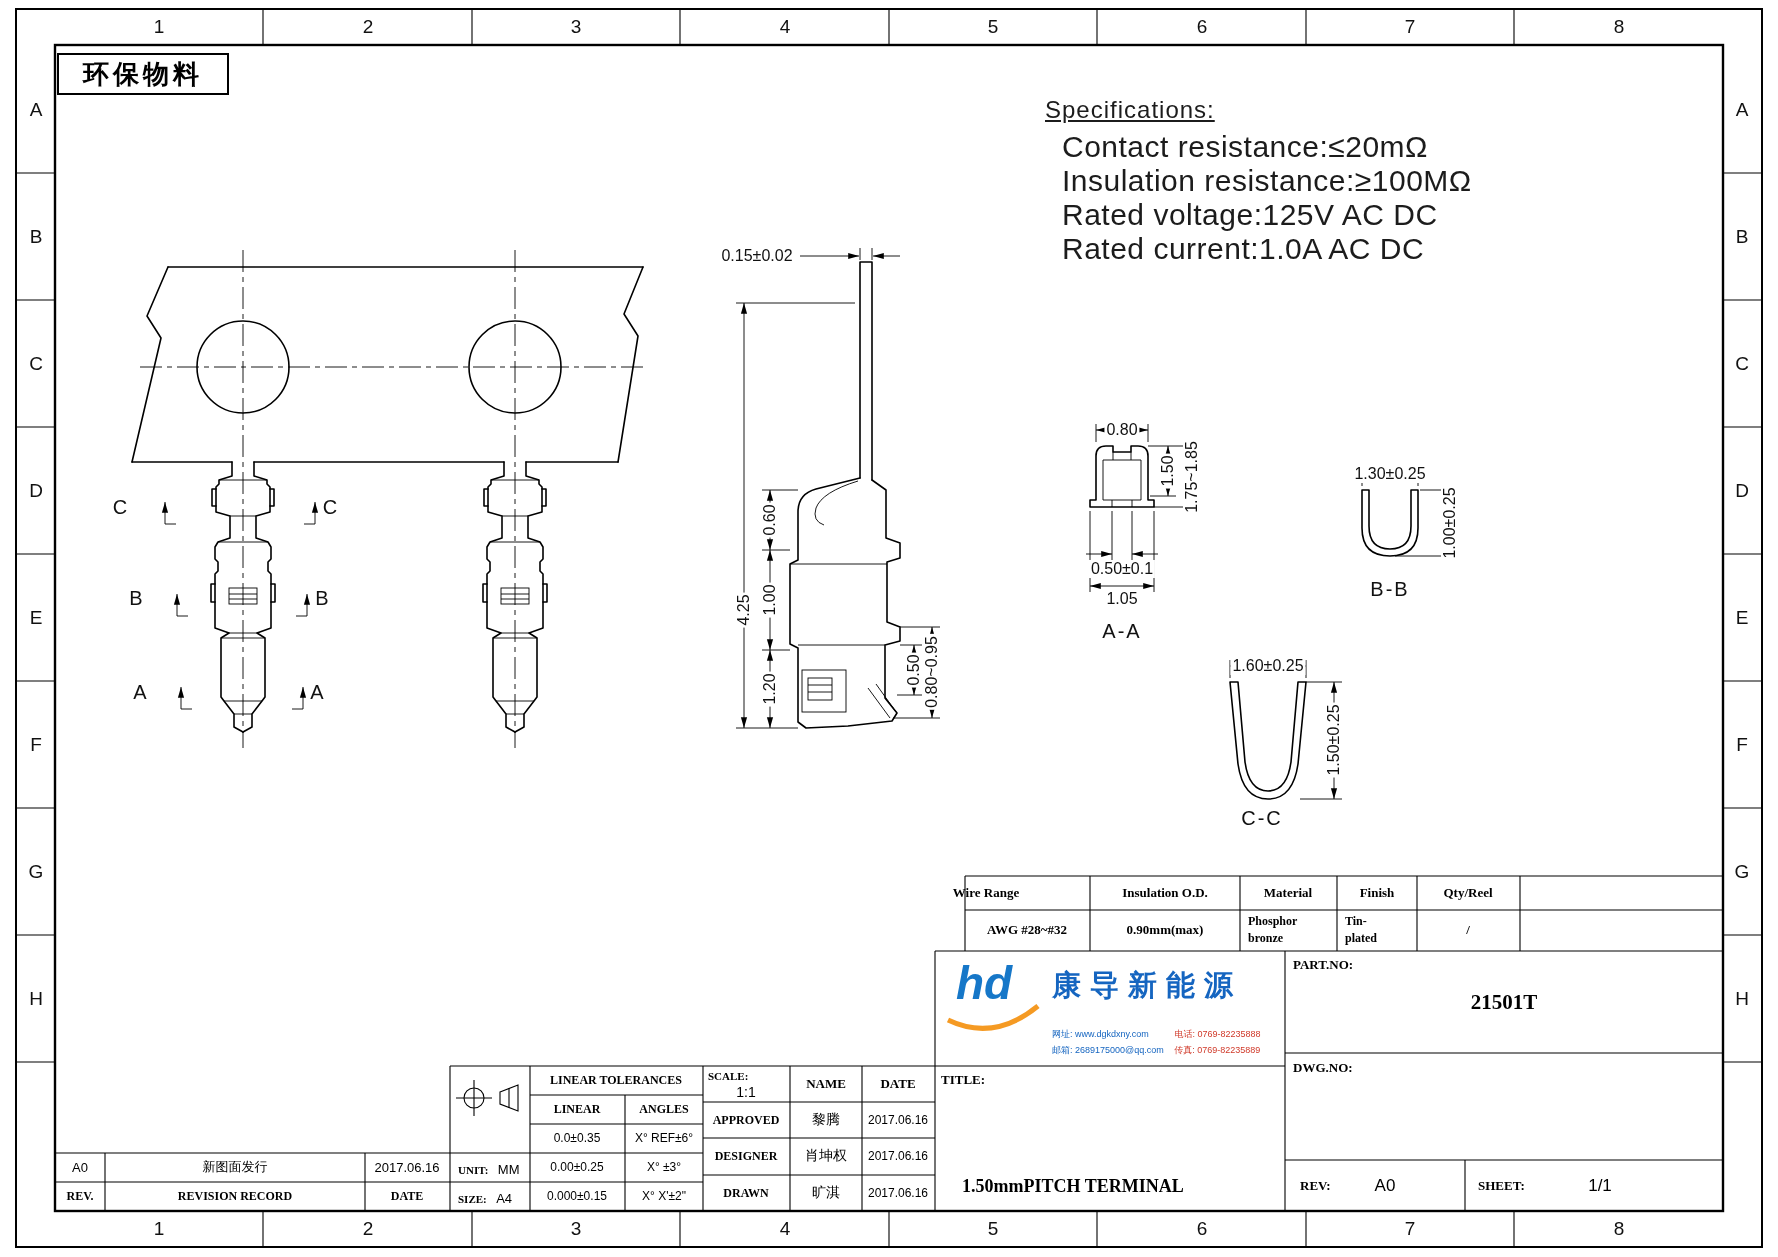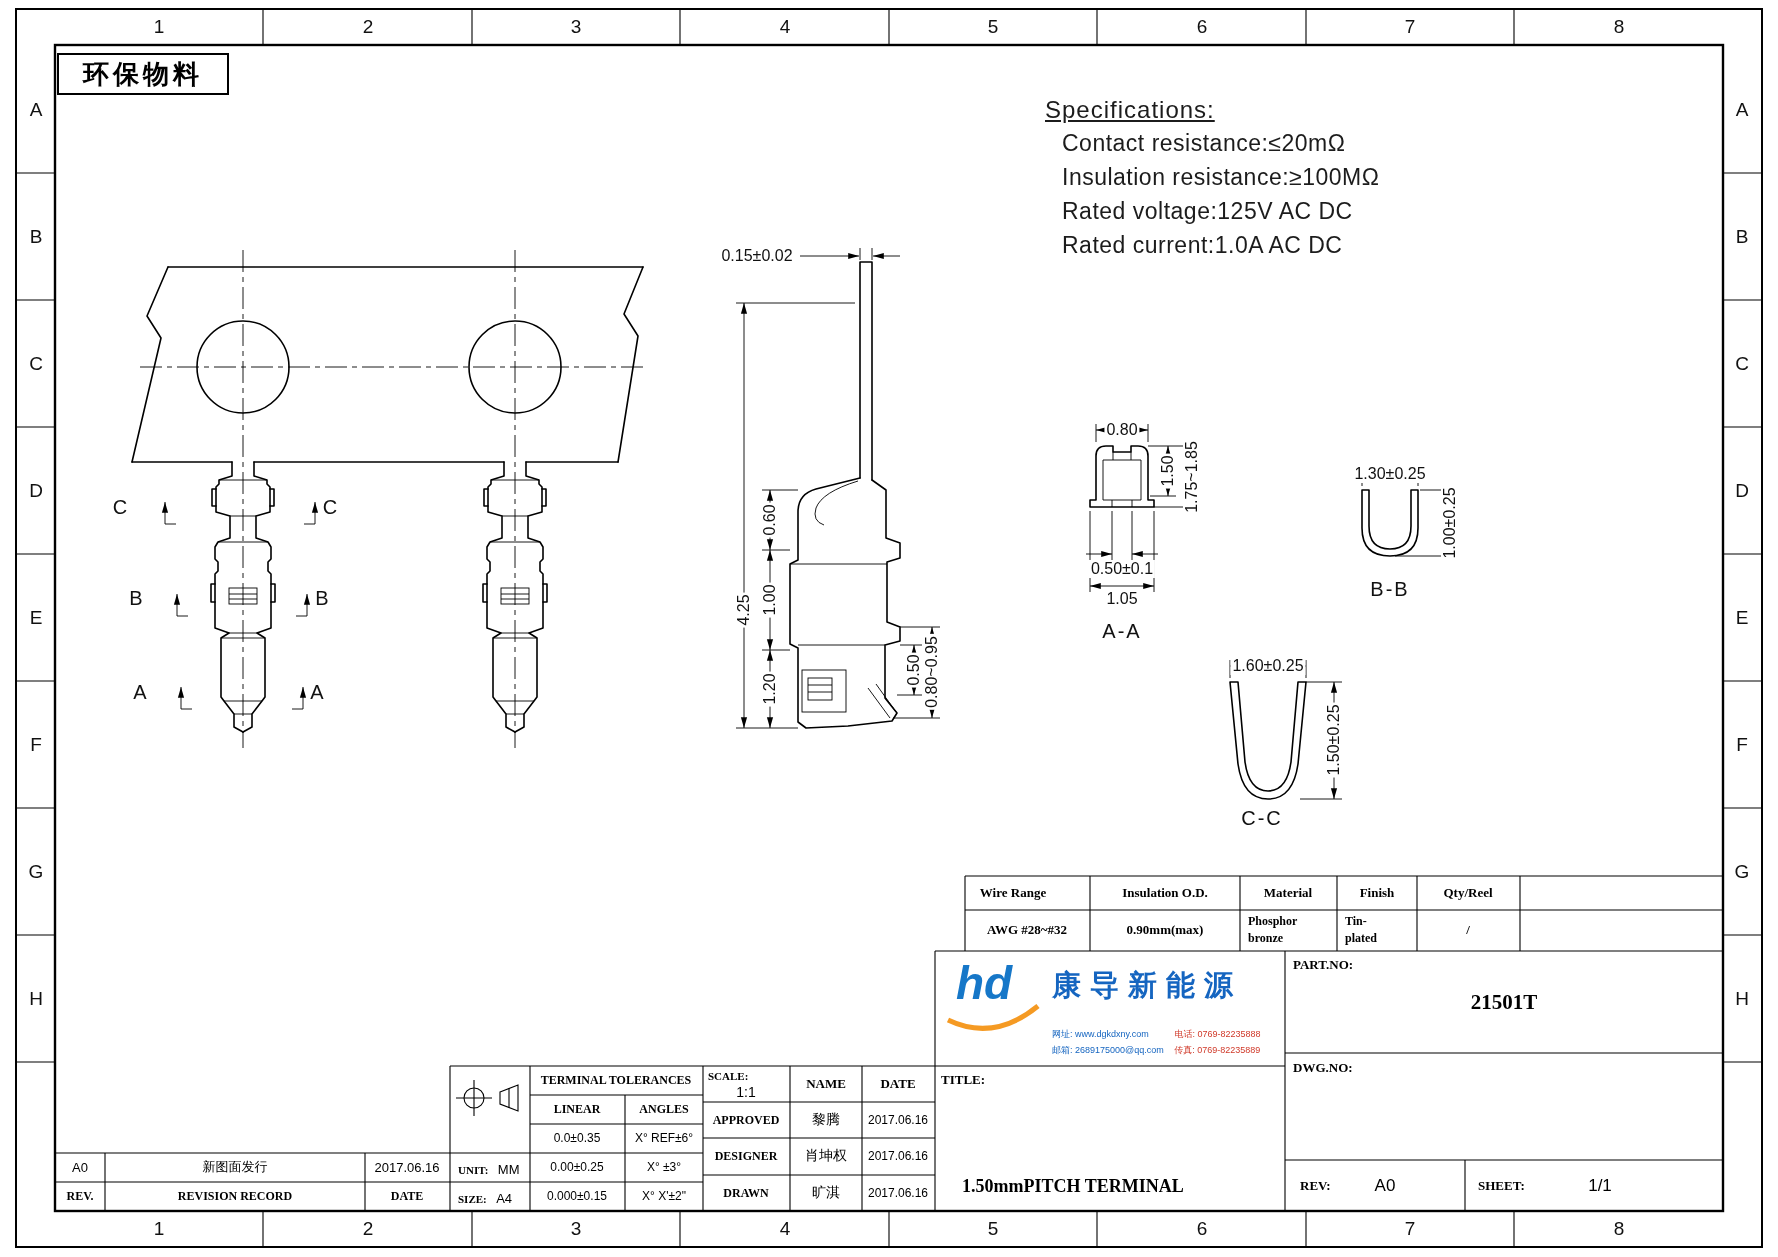--- a/index.html
+++ b/index.html
@@ -13,21 +13,21 @@
   .frame{stroke:#000;fill:none;}
 
   .ctext{position:absolute;transform:translate(-50%,-50%);white-space:nowrap;}
   .ltext{position:absolute;white-space:nowrap;}
   .rot{transform:translate(-50%,-50%) rotate(-90deg);}
   .dim{font-size:16px;background:#fff;padding:0 2px;color:#111;}
   .seclab{font-size:20px;letter-spacing:2px;color:#111;}
   .secletter{font-size:20px;color:#111;}
   .gridlab{font-size:19px;color:#111;}
   .hdr{font-family:"Liberation Serif",serif;font-weight:bold;}
-  .spec{font-size:23px;color:#1c1c1c;letter-spacing:0.5px;}
+  .spec{font-size:30px;color:#1c1c1c;letter-spacing:0.5px;}
   .spec-title{font-size:24px;color:#1c1c1c;text-decoration:underline;letter-spacing:1px;}
   .stamp-box{position:absolute;left:57px;top:53px;width:168px;height:38px;
              border:2.5px solid #000;display:flex;align-items:center;justify-content:center;
              font-size:26px;font-weight:bold;letter-spacing:4px;}
   .s12{font-size:12px;}.s13{font-size:13px;}.s14{font-size:14px;}.s11{font-size:11px;}
   .s17{font-size:17px;}.s18{font-size:18px;}.s21{font-size:21px;}.s9{font-size:9px;}
   .blue{color:#1565c0;}.red{color:#d03a2a;}
   .brandname{font-size:29px;font-weight:bold;letter-spacing:9px;color:#1565c0;}
   .logotext{font-size:46px;font-weight:bold;font-style:italic;color:#1677c8;line-height:1;}
 </style>
@@ -307,21 +307,21 @@
   <div class="ctext seclab" style="left:1122px;top:631px">A-A</div>
 
   <div class="ctext dim" style="left:1390px;top:474px">1.30±0.25</div>
   <div class="ctext dim rot" style="left:1450px;top:523px">1.00±0.25</div>
   <div class="ctext seclab" style="left:1390px;top:589px">B-B</div>
 
   <div class="ctext dim" style="left:1268px;top:666px">1.60±0.25</div>
   <div class="ctext dim rot" style="left:1334px;top:740px">1.50±0.25</div>
   <div class="ctext seclab" style="left:1262px;top:818px">C-C</div>
 
-  <div class="ctext hdr s13" style="left:1013px;top:893px">Wire Range</div>
+  <div class="ctext hdr s13" style="left:986px;top:893px">Wire Range</div>
   <div class="ctext hdr s13" style="left:1165px;top:893px">Insulation O.D.</div>
   <div class="ctext hdr s13" style="left:1288px;top:893px">Material</div>
   <div class="ctext hdr s13" style="left:1377px;top:893px">Finish</div>
   <div class="ctext hdr s13" style="left:1468px;top:893px">Qty/Reel</div>
   <div class="ctext hdr s13" style="left:1027px;top:930px">AWG #28~#32</div>
   <div class="ctext hdr s13" style="left:1165px;top:930px">0.90mm(max)</div>
   <div class="ltext hdr s12" style="left:1248px;top:914px">Phosphor</div>
   <div class="ltext hdr s12" style="left:1248px;top:931px">bronze</div>
   <div class="ltext hdr s12" style="left:1345px;top:914px">Tin-</div>
   <div class="ltext hdr s12" style="left:1345px;top:931px">plated</div>
@@ -336,21 +336,21 @@
 
   <div class="ltext" style="left:458px;top:1160px">
     <span class="hdr s11">UNIT:</span>
     <span class="s13" style="margin-left:5px">MM</span>
   </div>
   <div class="ltext" style="left:458px;top:1189px">
     <span class="hdr s11">SIZE:</span>
     <span class="s13" style="margin-left:5px">A4</span>
   </div>
 
-  <div class="ctext hdr s12" style="left:616px;top:1080px">TERMINAL TOLERANCES</div>
+  <div class="ctext hdr s12" style="left:616px;top:1080px">LINEAR TOLERANCES</div>
   <div class="ctext hdr s12" style="left:577px;top:1109px">LINEAR</div>
   <div class="ctext hdr s12" style="left:664px;top:1109px">ANGLES</div>
   <div class="ctext s12" style="left:577px;top:1138px">0.0±0.35</div>
   <div class="ctext s12" style="left:664px;top:1138px">X° REF±6°</div>
   <div class="ctext s12" style="left:577px;top:1167px">0.00±0.25</div>
   <div class="ctext s12" style="left:664px;top:1167px">X° ±3°</div>
   <div class="ctext s12" style="left:577px;top:1196px">0.000±0.15</div>
   <div class="ctext s12" style="left:664px;top:1196px">X° X'±2"</div>
 
   <div class="ltext hdr s11" style="left:708px;top:1070px">SCALE:</div>

